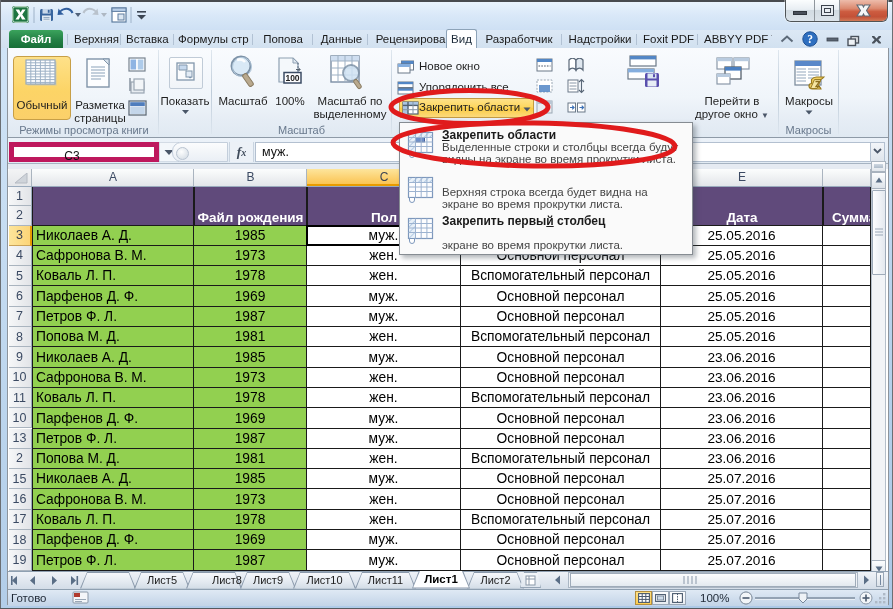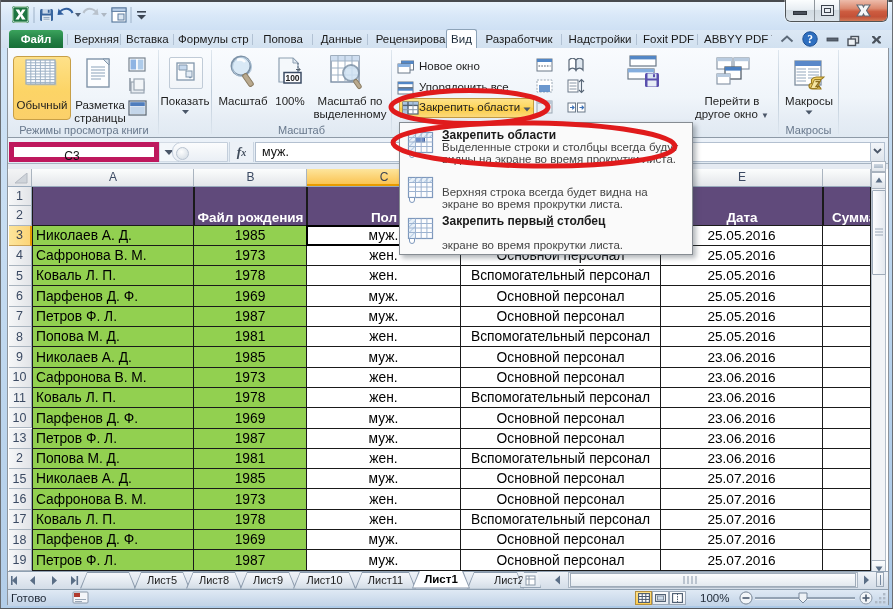--- a/index.html
+++ b/index.html
@@ -526,33 +526,33 @@
       </g>
     </svg>
 <div class="abs" style="left:80px;top:572.1px;width:56px;height:16.5px;background:#8a99ab;clip-path:polygon(7px 0,calc(100% - 7px) 0,100% 100%,0 100%);"></div>
 <div class="abs" style="left:81.2px;top:573.1px;width:53.6px;height:15.5px;background:linear-gradient(#f6f8fb,#e4eaf1 55%,#d2dce6);clip-path:polygon(6px 0,calc(100% - 6px) 0,100% 100%,0 100%);"></div>
 <div class="abs" style="left:80px;top:574.1px;width:56px;text-align:center;font-size:10px;color:#1c1c1c;margin-top:48px;">Лист7</div>
 <div class="abs" style="left:134px;top:572.1px;width:56px;height:16.5px;background:#8a99ab;clip-path:polygon(7px 0,calc(100% - 7px) 0,100% 100%,0 100%);"></div>
 <div class="abs" style="left:135.2px;top:573.1px;width:53.6px;height:15.5px;background:linear-gradient(#f6f8fb,#e4eaf1 55%,#d2dce6);clip-path:polygon(6px 0,calc(100% - 6px) 0,100% 100%,0 100%);"></div>
 <div class="abs" style="left:134px;top:574.1px;width:56px;text-align:center;font-size:11px;color:#1c1c1c;">Лист5</div>
 <div class="abs" style="left:186px;top:572.1px;width:56px;height:16.5px;background:#8a99ab;clip-path:polygon(7px 0,calc(100% - 7px) 0,100% 100%,0 100%);"></div>
 <div class="abs" style="left:187.2px;top:573.1px;width:53.6px;height:15.5px;background:linear-gradient(#f6f8fb,#e4eaf1 55%,#d2dce6);clip-path:polygon(6px 0,calc(100% - 6px) 0,100% 100%,0 100%);"></div>
-<div class="abs" style="left:186px;top:574.1px;width:56px;text-align:center;font-size:11px;color:#1c1c1c;">Лист8</div>
+<div class="abs" style="left:186px;top:574.1px;width:56px;text-align:right;font-size:11px;color:#1c1c1c;">Лист8</div>
 <div class="abs" style="left:240px;top:572.1px;width:56px;height:16.5px;background:#8a99ab;clip-path:polygon(7px 0,calc(100% - 7px) 0,100% 100%,0 100%);"></div>
 <div class="abs" style="left:241.2px;top:573.1px;width:53.6px;height:15.5px;background:linear-gradient(#f6f8fb,#e4eaf1 55%,#d2dce6);clip-path:polygon(6px 0,calc(100% - 6px) 0,100% 100%,0 100%);"></div>
 <div class="abs" style="left:240px;top:574.1px;width:56px;text-align:center;font-size:11px;color:#1c1c1c;">Лист9</div>
 <div class="abs" style="left:293px;top:572.1px;width:63px;height:16.5px;background:#8a99ab;clip-path:polygon(7px 0,calc(100% - 7px) 0,100% 100%,0 100%);"></div>
 <div class="abs" style="left:294.2px;top:573.1px;width:60.6px;height:15.5px;background:linear-gradient(#f6f8fb,#e4eaf1 55%,#d2dce6);clip-path:polygon(6px 0,calc(100% - 6px) 0,100% 100%,0 100%);"></div>
 <div class="abs" style="left:293px;top:574.1px;width:63px;text-align:center;font-size:11px;color:#1c1c1c;">Лист10</div>
 <div class="abs" style="left:355px;top:572.1px;width:61px;height:16.5px;background:#8a99ab;clip-path:polygon(7px 0,calc(100% - 7px) 0,100% 100%,0 100%);"></div>
 <div class="abs" style="left:356.2px;top:573.1px;width:58.6px;height:15.5px;background:linear-gradient(#f6f8fb,#e4eaf1 55%,#d2dce6);clip-path:polygon(6px 0,calc(100% - 6px) 0,100% 100%,0 100%);"></div>
 <div class="abs" style="left:355px;top:574.1px;width:61px;text-align:center;font-size:11px;color:#1c1c1c;">Лист11</div>
 <div class="abs" style="left:467px;top:572.1px;width:57px;height:16.5px;background:#8a99ab;clip-path:polygon(7px 0,calc(100% - 7px) 0,100% 100%,0 100%);"></div>
 <div class="abs" style="left:468.2px;top:573.1px;width:54.6px;height:15.5px;background:linear-gradient(#f6f8fb,#e4eaf1 55%,#d2dce6);clip-path:polygon(6px 0,calc(100% - 6px) 0,100% 100%,0 100%);"></div>
-<div class="abs" style="left:467px;top:574.1px;width:57px;text-align:right;font-size:11px;color:#1c1c1c;">Лист2</div>
+<div class="abs" style="left:467px;top:574.1px;width:57px;text-align:center;font-size:11px;color:#1c1c1c;">Лист2</div>
 <div class="abs" style="left:412px;top:570.6px;width:58px;height:18px;background:#8a99ab;clip-path:polygon(7px 0,calc(100% - 7px) 0,100% 100%,0 100%);"></div>
 <div class="abs" style="left:413.2px;top:570.6px;width:55.6px;height:17px;background:#fdfeff;clip-path:polygon(7px 0,calc(100% - 7px) 0,100% 100%,0 100%);"></div>
 <div class="abs" style="left:412px;top:573.1px;width:58px;text-align:center;font-size:11.5px;font-weight:bold;color:#000;">Лист1</div>
 <div class="abs" style="left:520px;top:572.1px;width:21px;height:16px;background:linear-gradient(#f4f7fa,#dfe6ee);border:1px solid #96a5b5;clip-path:polygon(4px 0,calc(100% - 4px) 0,100% 100%,0 100%);box-sizing:border-box;"></div>
 <svg class="abs" style="left:525px;top:575.1px;" width="12" height="11" viewBox="0 0 12 11">
       <rect x="1" y="1" width="9" height="9" fill="#fff" stroke="#8a98a8"></rect>
       <line x1="1" y1="4" x2="10" y2="4" stroke="#8a98a8"></line>
       <line x1="4" y1="1" x2="4" y2="10" stroke="#8a98a8"></line>
     </svg>
 

